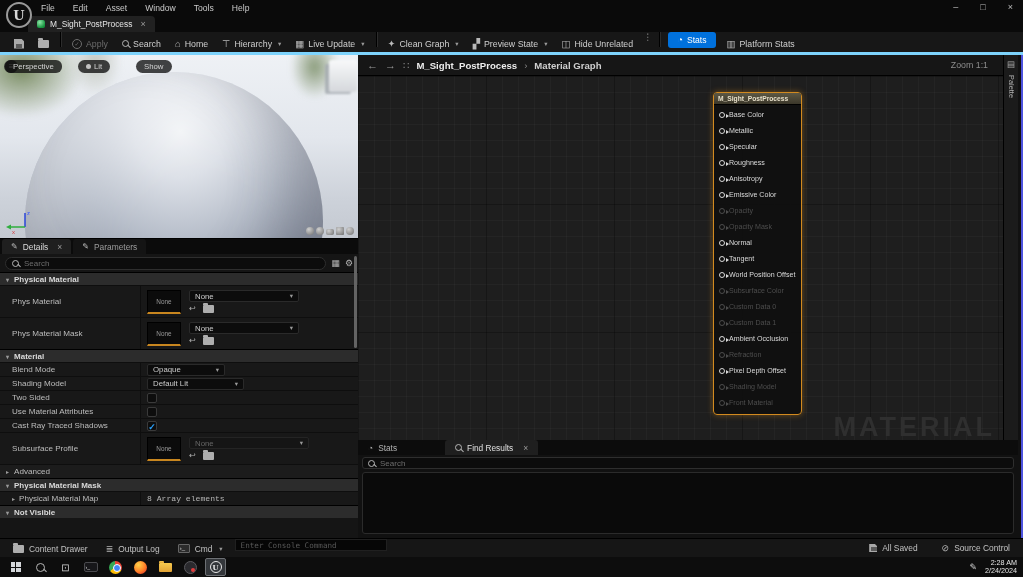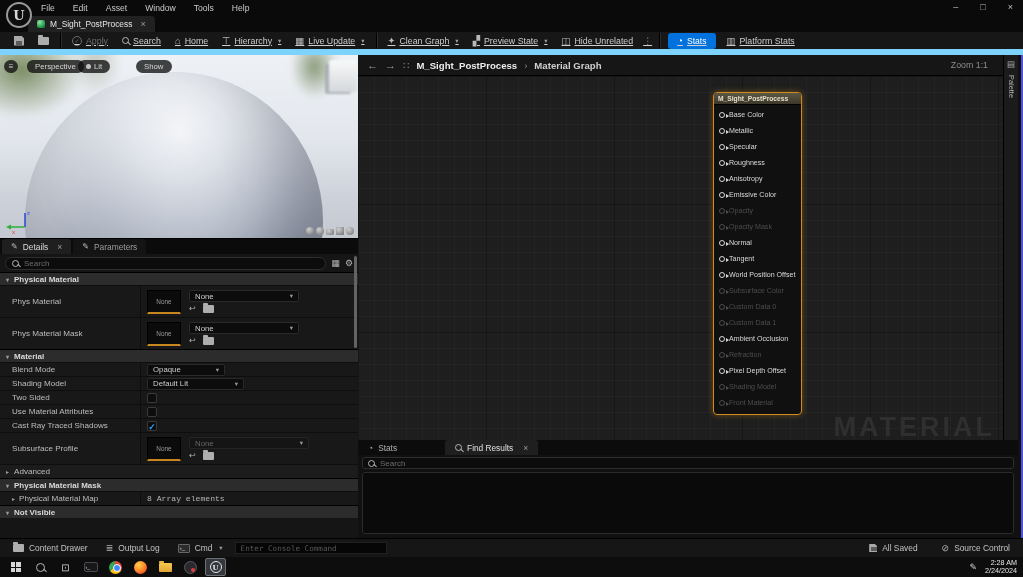--- a/index.html
+++ b/index.html
@@ -23,22 +23,22 @@
   .tabrow { position:absolute; left:0; top:16px; width:100%; height:16px; background:#0a0a0a; }
   .asset-tab { position:absolute; left:28px; top:0; height:16px; display:flex; align-items:center;
                gap:5px; padding:0 9px; background:#212121; border-radius:4px 4px 0 0;
                font-size:8.4px; color:#e4e4e4; }
   .mat-icon { width:8px; height:8px; border-radius:2px; flex:none;
               background:radial-gradient(circle at 35% 30%, #8fe6a8, #17943f 70%); }
   .tab-close { color:#9a9a9a; font-size:9px; margin-left:3px; }
 
   
   .toolbar { position:absolute; left:0; top:32px; width:100%; height:23px; background:#171717;
-             border-bottom:6px solid #7dd3fc; display:flex; align-items:center; padding:0 7px;
-             font-size:8.8px; color:#cfcfcf;text-decoration:underline; }
+             border-bottom:3px solid #7dd3fc; display:flex; align-items:flex-start; padding:0 7px;
+             font-size:8.8px; color:#cfcfcf; }
   .tb-btn { display:flex; align-items:center; gap:4px; padding:0 7px; height:23px; white-space:nowrap; }
   .tb-btn.disabled { color:#6c6c6c; }
   .tb-sep { width:1px; height:15px; background:#000; box-shadow:1px 0 0 #2c2c2c; margin:0 4px; flex:none; }
   .caret { font-size:6.5px; color:#9a9a9a; margin-left:2px; }
   .tb-glyph { font-size:9.5px; color:#b9b9b9; line-height:1; }
   .tb-stats { background:#0071dd; color:#fff; border-radius:3px; height:16px; padding:0 9px;
               display:flex; align-items:center; gap:4px; margin:0 4px; font-size:8.6px; }
   .tb-stats .tb-glyph { color:#fff; }
   .dots { color:#9a9a9a; font-size:9px; padding:0 3px; }
 
@@ -72,21 +72,21 @@
   .env-van { right:1px; top:5px; width:28px; height:32px; filter:blur(1px);
              background:linear-gradient(#f8f9fa,#d5d8dc); border-radius:3px;
              box-shadow:-5px 3px 0 -1px rgba(165,170,176,.85); }
   .vp-sphere { position:absolute; left:25px; top:17px; width:298px; height:298px; border-radius:50%;
                background:radial-gradient(circle at 52% 20%, #f1f3f6 0%, #dde1e8 16%, #b6bdc9 38%, #8e96a5 60%, #6e7685 80%, #596070 96%);
                box-shadow:inset -30px -40px 60px rgba(55,60,75,.30), inset 30px 40px 70px rgba(255,255,255,.45); }
   .vp-pill { position:absolute; top:5px; height:13px; border-radius:7px; background:rgba(16,16,16,.78);
              color:#d4d4d4; font-size:7.8px; line-height:12px; padding:0 8px; display:flex;
              align-items:center; gap:3px; }
   .vp-burger { left:4px; width:14px; padding:0; justify-content:center; font-size:8px; }
-  .vp-persp { left:27px;border-radius:6px; }
+  .vp-persp { left:5px;border-radius:6px; }
   .vp-lit { left:78px; }
   .vp-show { left:100px;margin-left:36px; }
   .lit-dot { width:5px; height:5px; border-radius:50%; background:#c2c2c2; flex:none; }
   .vp-shapes { position:absolute; right:4px; bottom:3px; display:flex; gap:2px; }
   .vp-shape { width:8px; height:8px; border-radius:50%; background:radial-gradient(circle at 35% 30%, #cfcfcf, #707070); }
   .vp-shape.plane { border-radius:2px; height:6px; margin-top:2px; }
   .vp-shape.cube { border-radius:1px; }
   .vp-axis { position:absolute; left:5px; bottom:3px; }
 
   
@@ -180,21 +180,21 @@
   .bp-tab.active { background:#1f1f1f; color:#e0e0e0; border-radius:3px 3px 0 0; margin-left:38px; }
   .bp-glyph { font-size:8.5px; color:#b2b2b2; }
   .bp-close { color:#9a9a9a; font-size:8.5px; margin-left:5px; }
   .bp-search { margin:2px 4px; height:12px; background:#0c0c0c; border:1px solid #2e2e2e;
                border-radius:3px; display:flex; align-items:center; gap:5px; padding:0 5px; }
   .bp-results { position:absolute; left:4px; right:4px; top:32px; bottom:4px; background:#0a0a0a;
                 border:1px solid #2b2b2b; border-radius:3px; }
 
   
   .statusbar { position:absolute; left:0; top:538px; width:100%; height:19px; background:#161616;
-               border-top:1px solid #000; display:flex; align-items:center; padding:0 7px; gap:6px;
+               border-top:1px solid #000; display:flex; padding:0 7px; gap:6px;
                font-size:8.4px; color:#c2c2c2; }
   .sb-btn { display:flex; align-items:center; gap:5px; padding:0 6px; height:19px; white-space:nowrap; }
   .console-input { width:152px; height:12px; background:#060606; border:1px solid #202020;
                    display:flex; align-items:center; padding:0 5px; }
   .console-input input { font-family:"DejaVu Sans Mono", monospace; font-size:7.6px; color:#585858; }
   .console-input input::placeholder { color:#585858; }
   .sb-right { margin-left:auto; display:flex; align-items:center; gap:12px; }
   .sb-glyph { font-size:9px; color:#b5b5b5; }
 
   

